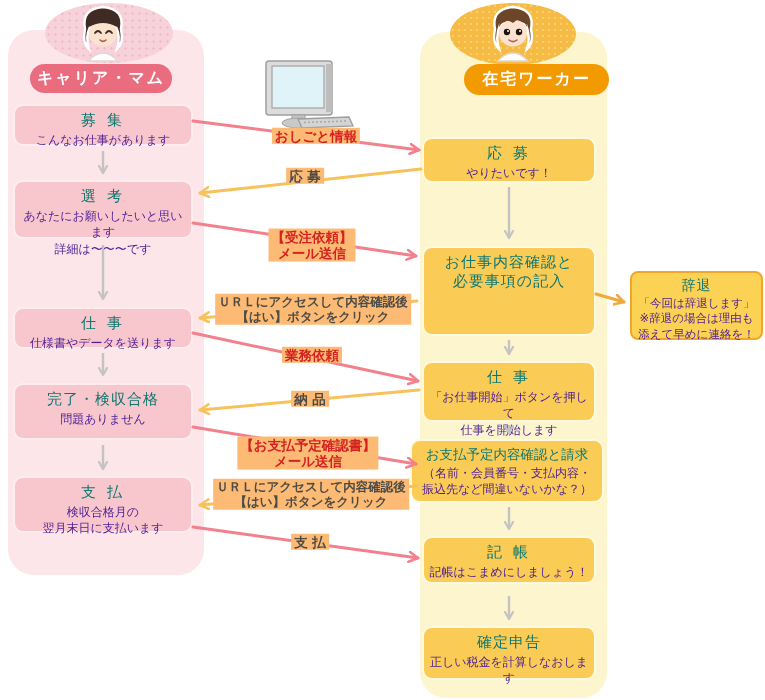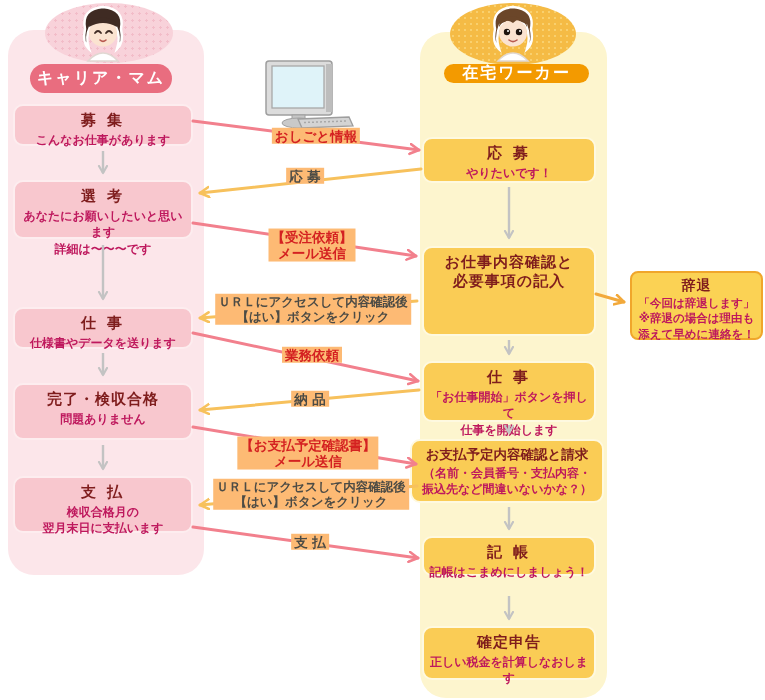--- a/index.html
+++ b/index.html
@@ -16,25 +16,25 @@
   .pill{position:absolute;border-radius:999px;color:#fff;font-weight:bold;font-size:16px;
         display:flex;align-items:center;justify-content:center;letter-spacing:2px;z-index:3;}
   .pill.pink{background:#E96D7F;}
   .pill.orange{background:#F39A00;}
   .avatar{position:absolute;z-index:2;}
   .node{position:absolute;border-radius:10px;text-align:center;box-sizing:border-box;
         padding:5px 3px;z-index:2;}
   .node.pink{background:#F8C7CE;border:2px solid #FDEDEF;}
   .node.gold{background:#FACC55;border:2px solid #FEF9E0;}
   .node.decline{background:#FBD254;border:2px solid #F0A62B;border-radius:8px;}
-  .node h3{margin:0 0 2px;font-size:15px;color:#7f1d1d;letter-spacing:3px;
-           white-space:pre-line;line-height:1.25;font-weight:bold;}
+  .node h3{margin:0 0 2px;font-size:15px;color:#0f766e;letter-spacing:3px;
+           white-space:pre-line;line-height:1.25;font-weight:normal;}
   .node h3.tight{font-size:13.5px;letter-spacing:0;}
   .node h3.med{letter-spacing:1px;}
-  .node p{margin:0;font-size:12px;color:#be185d;line-height:1.38;white-space:pre-line;font-weight:bold;}
+  .node p{margin:0;font-size:12px;color:#4c1d95;line-height:1.38;white-space:pre-line;}
   .flow-label{position:absolute;transform:translate(-50%,-50%);text-align:center;
               white-space:pre-line;font-weight:bold;z-index:4;background:#fdba74;
               padding:0 3px;line-height:1.22;}
   .flow-label.red{color:#D42121;font-size:13.5px;}
   .flow-label.dark{color:#4C4B45;font-size:13.5px;}
   .flow-label.small{font-size:12.5px;text-align:center;}
   .arrows{position:absolute;left:0;top:0;z-index:3;pointer-events:none;}
   .computer{position:absolute;z-index:2;}
 </style>
 </head>
@@ -69,21 +69,21 @@
       <circle cx="22" cy="29" r="3.2" fill="#1E1410"></circle>
       <circle cx="34" cy="29" r="3.2" fill="#1E1410"></circle>
       <circle cx="23" cy="28" r="1" fill="#FFFFFF"></circle>
       <circle cx="35" cy="28" r="1" fill="#FFFFFF"></circle>
       <path d="M24,37 q4,3.2 8,0" stroke="#B85A50" stroke-width="1.6" fill="none" stroke-linecap="round"></path>
       <path d="M13,58 Q28,42 43,58 Z" fill="#FFFFFF" stroke="#E0D8D2" stroke-width="1.5"></path>
     </svg>
   </div>
 
   <div class="pill pink" style="left:30px;top:64px;width:142px;height:29px">キャリア・マム</div>
-  <div class="pill orange" style="left:444px;top:64px;width:145px;height:19px">在宅ワーカー</div>
+  <div class="pill orange" style="left:464px;top:64px;width:145px;height:31px">在宅ワーカー</div>
 
   <div class="computer" style="left:256px;top:56px">
     <svg width="100" height="78" viewBox="0 0 100 78">
       <rect x="10" y="5" width="66" height="54" rx="3" fill="#DCDCDC" stroke="#9E9E9E" stroke-width="1.5"></rect>
       <rect x="70" y="8" width="6" height="48" fill="#BDBDBD"></rect>
       <rect x="16" y="10" width="52" height="42" fill="#DFF3F9" stroke="#A8A8A8" stroke-width="1.3"></rect>
       <rect x="36" y="59" width="13" height="5" fill="#C6C6C6" stroke="#A0A0A0" stroke-width="1"></rect>
       <ellipse cx="43" cy="67" rx="17" ry="5" fill="#C9C9C9" stroke="#A0A0A0" stroke-width="1"></ellipse>
       <polygon points="42,63 93,61 97,70 46,72" fill="#D4D4D4" stroke="#9E9E9E" stroke-width="1.3"></polygon>
       <line x1="48" y1="66.5" x2="91" y2="65" stroke="#A8A8A8" stroke-width="1.5" stroke-dasharray="2 2"></line>
@@ -124,21 +124,21 @@
   <div class="node gold" style="left:422px;top:361px;width:174px;height:61px">
     <h3>仕 事</h3>
     <p>「お仕事開始」ボタンを押して
 仕事を開始します</p>
   </div>
   <div class="node gold" style="left:410px;top:439px;width:194px;height:64px">
     <h3 class="tight">お支払予定内容確認と請求</h3>
     <p>（名前・会員番号・支払内容・
 振込先など間違いないかな？）</p>
   </div>
-  <div class="node gold" style="left:422px;top:536px;width:174px;height:40px">
+  <div class="node gold" style="left:422px;top:536px;width:174px;height:48px">
     <h3>記 帳</h3>
     <p>記帳はこまめにしましょう！</p>
   </div>
   <div class="node decline" style="left:630px;top:271px;width:133px;height:69px;padding-top:4px">
     <h3 class="med" style="font-size:14px;margin-bottom:1px">辞退</h3>
     <p style="font-size:11.5px">「今回は辞退します」
 ※辞退の場合は理由も
 添えて早めに連絡を！</p>
   </div>
 

